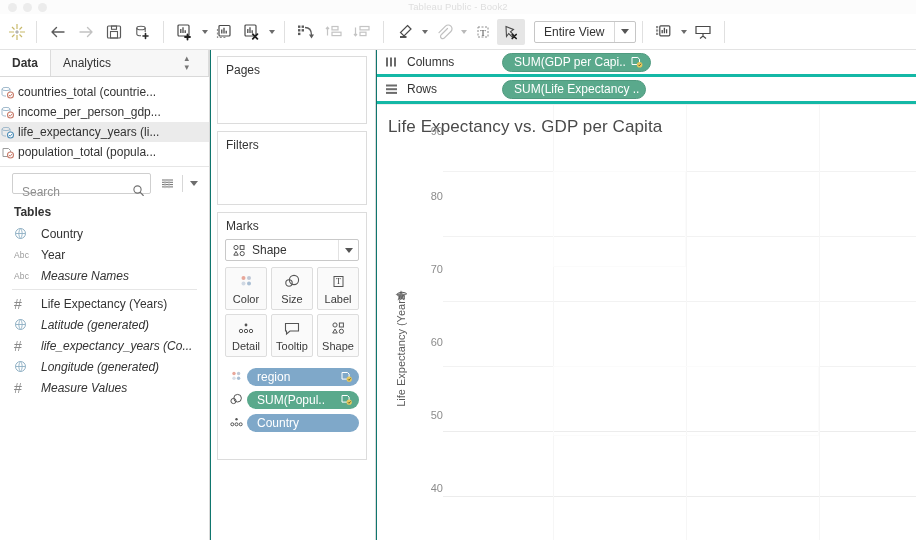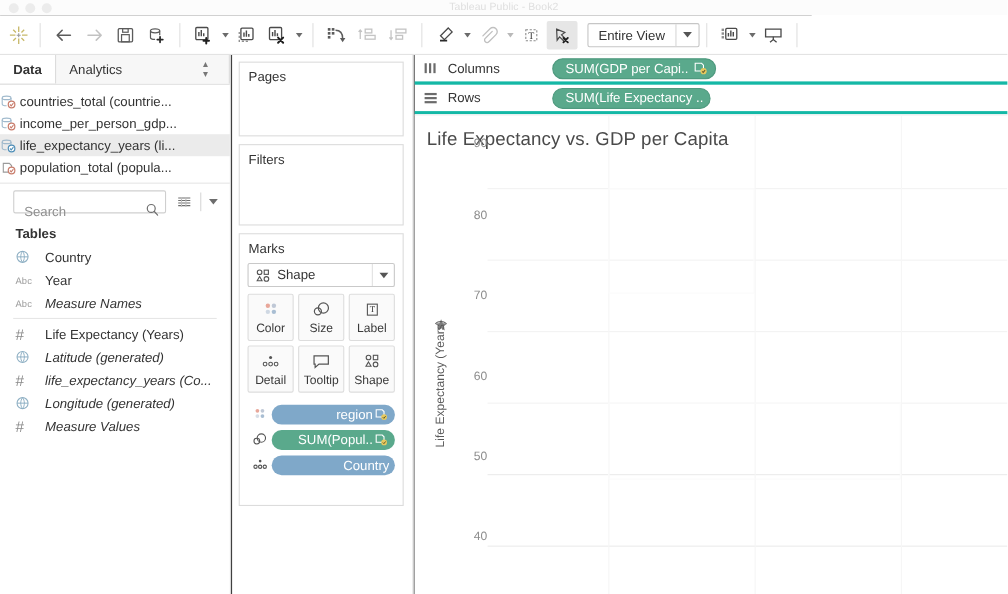--- a/index.html
+++ b/index.html
@@ -6,21 +6,21 @@
   html, body {
     margin: 0; padding: 0;
     width: 916px; height: 540px;
     overflow: hidden;
     background: #ffffff;
     font-family: "Liberation Sans", sans-serif;
     font-size: 12px;
     color: #333333;
     -webkit-font-smoothing: antialiased;
   }
-  #app { position: relative; width: 738px; height: 540px; background: #404040; border-radius: 15px; }
+  #app { position: relative; width: 738px; height: 540px; background: #0f766e; border-radius: 15px; }
 
   
   .titlebar {
     position: absolute; top: 0; left: 0; width: 916px; height: 14px;
     background: #fcfcfc;
     display: flex; align-items: center;
   }
   .win-dots { display: flex; gap: 6px; padding-left: 8px; }
   .win-dot { width: 9px; height: 9px; border-radius: 50%; background: #ececec; }
   .win-title {
@@ -138,21 +138,21 @@
   .mark-select .ms-caret span { width:0;height:0;border-left:4px solid transparent;border-right:4px solid transparent;border-top:5px solid #555; }
 
   .mark-btns { display: flex; padding: 0 7px; gap: 4px; margin-bottom: 4px; }
   .mark-btn {
     flex: 1; height: 43px; border: 1px solid #dddddd; background: #fafafa; border-radius: 2px;
     display: flex; flex-direction: column; align-items: center; justify-content: center; gap: 2px;
   }
   .mark-btn .mb-ico { height: 19px; display: flex; align-items: center; justify-content: center; }
   .mark-btn .mb-lbl { font-size: 11px; color: #3a3a3a; }
 
-  .mpills { padding: 6px 7px 0 7px; text-align: right; }
+  .mpills { padding: 6px 7px 0 7px; }
   .mpill-row { display: flex; align-items: center; height: 19px; margin-bottom: 4px; }
   .mpill-ico { width: 22px; flex: none; display: flex; align-items: center; justify-content: center; }
   .mpill {
     flex: 1; height: 18px; border-radius: 9px; display: flex; align-items: center;
     padding: 0 5px 0 10px; font-size: 12px; color: #ffffff; white-space: nowrap; overflow: hidden;
   }
   .mpill.dim { background: #7fa8c9; }
   .mpill.meas { background: #5aa98c; }
   .mpill .mp-text { flex: 1; overflow: hidden; text-overflow: ellipsis; }
   .mpill .mp-ico { flex: none; width: 15px; display: flex; align-items: center; justify-content: center; }

